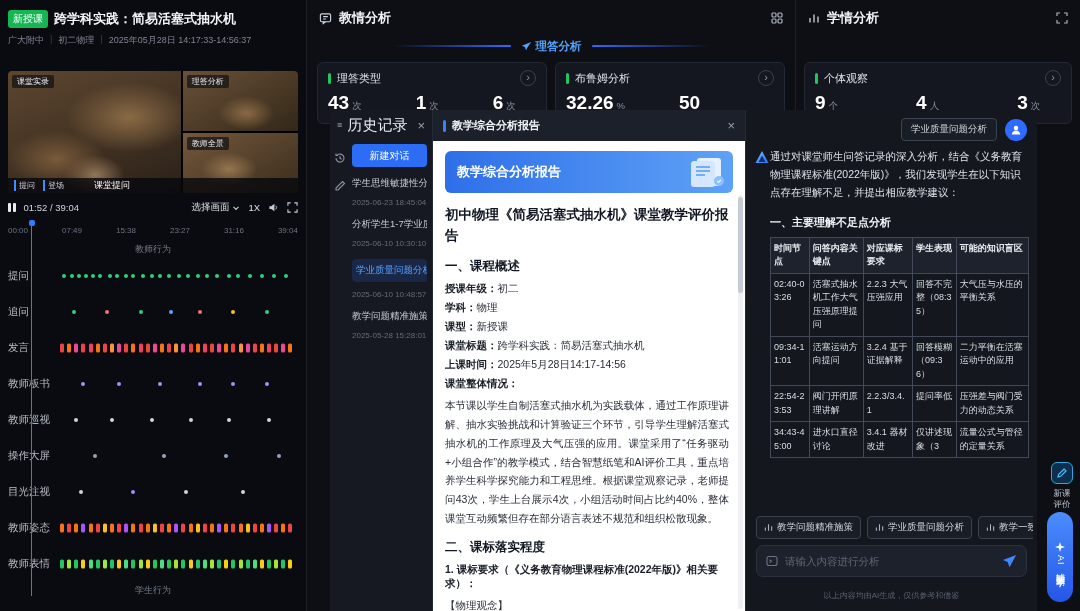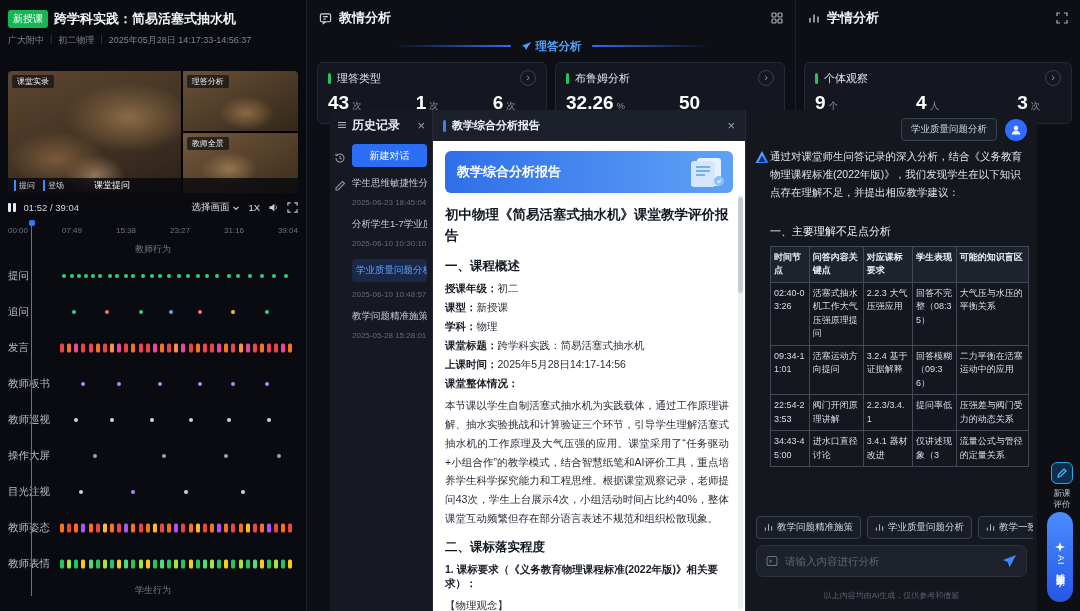--- a/index.html
+++ b/index.html
@@ -72,21 +72,21 @@
   .more{width:16px;height:16px;border:1px solid #39404e;border-radius:50%;color:#8b93a3;font-size:11px;line-height:13px;text-align:center;flex:none;cursor:pointer}
   .card-vals{display:flex;gap:54px;margin-top:6px;align-items:baseline;overflow:hidden}
   .right-panel .card-vals{gap:78px}
   .val{white-space:nowrap}
   .val b{font-size:19px;color:#fff;font-weight:bold}
   .val em{font-style:normal;font-size:9.5px;color:#8b93a3;margin-left:3px}
 
   
   .history-panel{position:absolute;left:330px;top:110px;width:103px;height:501px;background:#161922;border-radius:8px 0 0 0;border-right:1px solid #242a36;display:flex;flex-direction:column;z-index:5}
   .hp-head{height:30px;display:flex;align-items:center;gap:5px;padding:0 7px;flex:none}
-  .hp-title{font-size:12px;font-weight:bold;color:#e9ecf2;white-space:nowrap}
+  .hp-title{font-size:15px;font-weight:normal;color:#e9ecf2;white-space:nowrap}
   .hp-body{flex:1;display:flex;min-height:0}
   .hp-rail{width:20px;display:flex;flex-direction:column;align-items:center;gap:16px;padding-top:12px;color:#8b93a3}
   .hp-list{flex:1;padding:4px 5px 0 2px;min-width:0}
   .new-chat{display:block;width:100%;background:#2b6df5;color:#fff;border:none;border-radius:4px;font-size:10px;height:23px;margin-bottom:10px;font-family:inherit;cursor:pointer}
   .h-item{margin-bottom:11px}
   .h-title{font-size:9.5px;color:#c6ccd6;white-space:nowrap;overflow:hidden}
   .h-title.active{background:rgba(47,107,245,.18);color:#5ba2ff;padding:5px 4px;border-radius:4px}
   .h-date{font-size:8px;color:#636b79;margin-top:8px;white-space:nowrap;overflow:hidden}
 
   
@@ -107,21 +107,21 @@
 
   
   .chat-panel{position:absolute;left:745px;top:110px;width:292px;height:501px;background:#14171e;border-radius:0 8px 0 0;z-index:5;border-left:1px solid #242a36}
   .chat-top{position:absolute;top:8px;right:10px;display:flex;align-items:center;gap:8px}
   .chip{border:1px solid #3a4150;border-radius:4px;padding:4px 9px;font-size:9.5px;color:#d3d8e1;background:#191d26;cursor:pointer}
   .avatar{width:22px;height:22px;border-radius:50%;background:#2f6bff;display:flex;align-items:center;justify-content:center;cursor:pointer}
   .chat-msg{position:absolute;top:38px;left:8px;right:8px;bottom:108px;display:flex;overflow:hidden}
   .ai-logo{flex:none;margin-top:2px}
   .msg-content{flex:1;min-width:0}
   .intro{font-size:10.5px;line-height:1.7;color:#dfe3ea}
-  .msg-subtitle{font-size:11px;font-weight:normal;color:#f0f3f8;margin:22px 0 7px}
+  .msg-subtitle{font-size:11px;font-weight:bold;color:#f0f3f8;margin:13px 0 7px}
   .chat-table{width:100%;border-collapse:collapse;table-layout:fixed}
   .chat-table th,.chat-table td{border:1px solid #424a59;font-size:9px;padding:4px 3px;line-height:1.5;color:#d9dee6;text-align:left;vertical-align:top;word-break:break-all}
   .chat-table th{background:#1d222c;color:#e8ecf2}
   .chat-actions{position:absolute;left:10px;right:4px;bottom:72px;display:flex;gap:6px;overflow:hidden}
   .chip.action{display:inline-flex;align-items:center;gap:4px;white-space:nowrap;padding:4px 7px;flex:none;font-size:9.5px}
   .chat-input{position:absolute;left:10px;right:10px;bottom:34px;height:32px;background:#1c212b;border:1px solid #2b323e;border-radius:7px;display:flex;align-items:center;gap:7px;padding:0 9px}
   .chat-input input{flex:1;min-width:0;background:transparent;border:none;outline:none;color:#cfd4dd;font-size:10.5px;font-family:inherit}
   .chat-input input::placeholder{color:#5f6673}
   .chat-disclaimer{position:absolute;left:0;right:0;bottom:10px;text-align:center;font-size:8px;color:#596070}
 
@@ -566,23 +566,23 @@
           <path d="M38.3 25l1.3 1.4 2.1-2.4" stroke="#fff" stroke-width="1.2" fill="none"></path>
         </svg>
     </div>
     <div class="rp-body">
       <div class="doc-h1">初中物理《简易活塞式抽水机》课堂教学评价报告</div>
       <div class="doc-h2">一、课程概述</div>
       <div>
 
           <p class="field"><b>授课年级：</b><span>初二</span></p>
 
+          <p class="field"><b>学科：</b><span>物理</span></p>
+
           <p class="field"><b>课型：</b><span>新授课</span></p>
-
-          <p class="field"><b>学科：</b><span>物理</span></p>
 
           <p class="field"><b>课堂标题：</b><span>跨学科实践：简易活塞式抽水机</span></p>
 
           <p class="field"><b>上课时间：</b><span>2025年5月28日14:17-14:56</span></p>
         </div>
       <p class="field"><b>课堂整体情况：</b></p>
       <p class="para">本节课以学生自制活塞式抽水机为实践载体，通过工作原理讲解、抽水实验挑战和计算验证三个环节，引导学生理解活塞式抽水机的工作原理及大气压强的应用。课堂采用了“任务驱动+小组合作”的教学模式，结合智慧纸笔和AI评价工具，重点培养学生科学探究能力和工程思维。根据课堂观察记录，老师提问43次，学生上台展示4次，小组活动时间占比约40%，整体课堂互动频繁但存在部分语言表述不规范和组织松散现象。</p>
       <div class="doc-h2">二、课标落实程度</div>
       <p class="field"><b>1. 课标要求（《义务教育物理课程标准(2022年版)》相关要求）：</b></p>
       <p class="para">【物理观念】</p>

